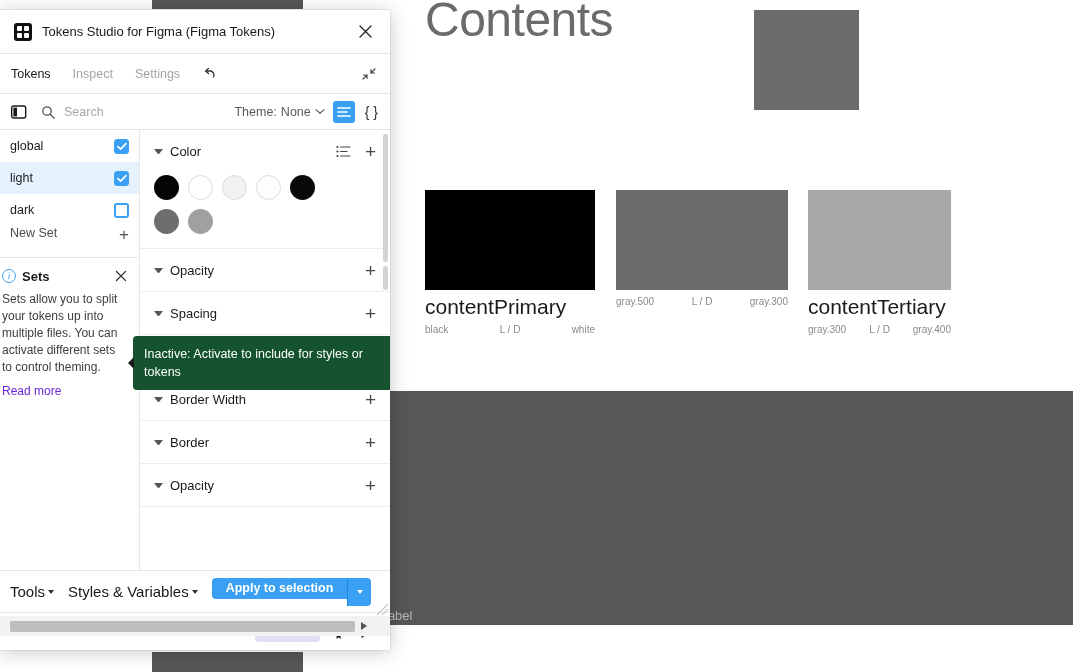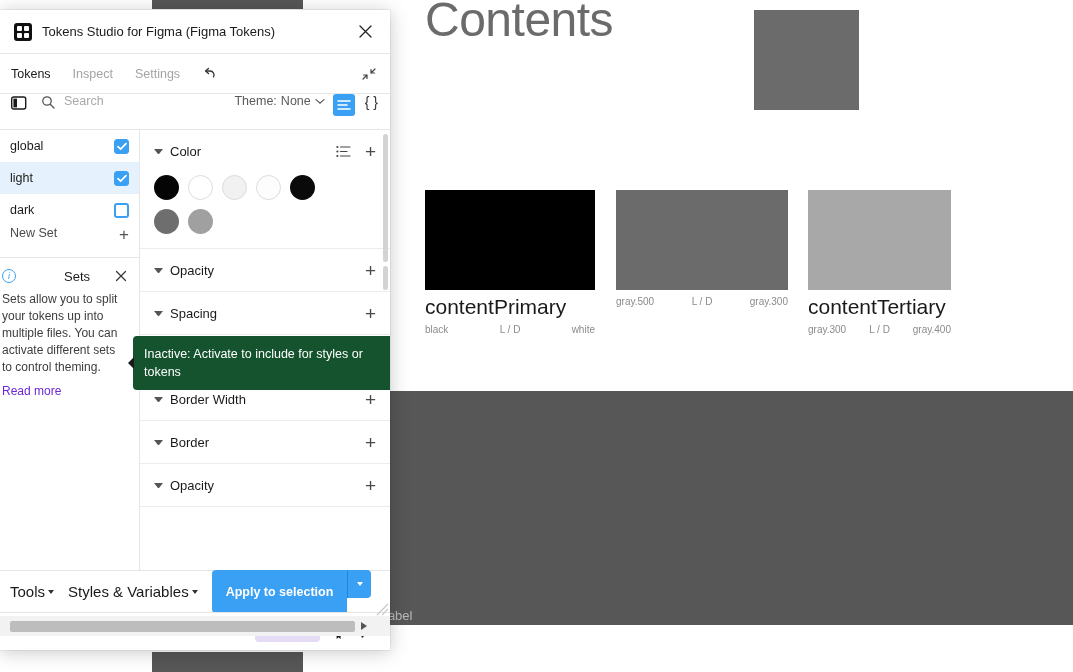--- a/index.html
+++ b/index.html
@@ -100,21 +100,21 @@
     margin-left:8px; width:22px; height:22px; cursor:pointer;
     display:flex; align-items:center; justify-content:center;
   }
   .expand-btn {
     position:absolute; right:10px; top:50%; transform:translateY(-50%);
     width:22px; height:22px; cursor:pointer;
     display:flex; align-items:center; justify-content:center;
   }
 
   .plugin-searchbar {
-    height:36px; flex:0 0 36px; display:flex; align-items:flex-start;
+    height:36px; flex:0 0 36px; display:flex; align-items:center;
     padding:0 10px; border-bottom:1px solid #e6e6e6; gap:8px;
   }
   .split-icon { width:18px; height:18px; cursor:pointer; flex:0 0 18px;
     display:flex; align-items:center; justify-content:center; }
   .search-icon { width:16px; height:16px; flex:0 0 16px; margin-left:4px;
     display:flex; align-items:center; justify-content:center; }
   .search-input {
     border:none; outline:none; font-size:12.5px; color:#8c8c8c;
     font-family:inherit; background:transparent; width:120px;
   }
@@ -158,21 +158,21 @@
 
   .sets-info { padding:10px 10px 10px 2px; }
   .sets-info-head {
     display:flex; align-items:center; gap:6px; margin-bottom:7px;
   }
   .info-circle {
     width:14px; height:14px; border-radius:50%; border:1.2px solid #3aa0f3;
     color:#3aa0f3; font-size:9px; display:flex; align-items:center;
     justify-content:center; font-style:italic; flex:0 0 14px;
   }
-  .sets-info-title { font-size:13px; color:#1a1a1a; font-weight:400;margin-left:42px; }
+  .sets-info-title { font-size:13px; color:#1a1a1a; font-weight:700; }
   .sets-info-close { margin-left:auto; cursor:pointer; width:16px; height:16px;
     display:flex; align-items:center; justify-content:center; }
   .sets-info-text {
     font-size:12px; color:#3d3d3d; line-height:1.42; max-width:122px;
   }
   .sets-info-link {
     display:inline-block; margin-top:8px; font-size:12px;
     color:#6d28d9; cursor:pointer; text-decoration:none;
   }
 
@@ -236,21 +236,21 @@
     font-size:15px; color:#1a1a1a; cursor:pointer; display:flex;
     align-items:center; gap:3px; white-space:nowrap;
   }
   .mini-caret {
     width:0;height:0;border-left:3.5px solid transparent;
     border-right:3.5px solid transparent;border-top:4.5px solid #333;
   }
   .apply-group { margin-left:auto; display:flex; align-items:stretch; }
   .apply-btn {
     background:#3aa0f3; color:#fff; font-size:12.5px; font-weight:bold;
-    border:none; padding:0 14px; height:43px; border-radius:4px 0 0 4px;
+    border:none; padding:0 14px; height:21px; border-radius:4px 0 0 4px;
     cursor:pointer; font-family:inherit; white-space:nowrap;
   }
   .apply-caret {
     background:#3aa0f3; width:24px; height:28px; border-radius:0 4px 4px 0;
     display:flex; align-items:center; justify-content:center; cursor:pointer;
     border-left:1px solid #1b88e0;
   }
   .apply-caret .mini-caret { border-top-color:#fff; }
   .gear-btn { margin-left:10px; width:20px; height:20px; cursor:pointer;
     display:flex; align-items:center; justify-content:center; }

